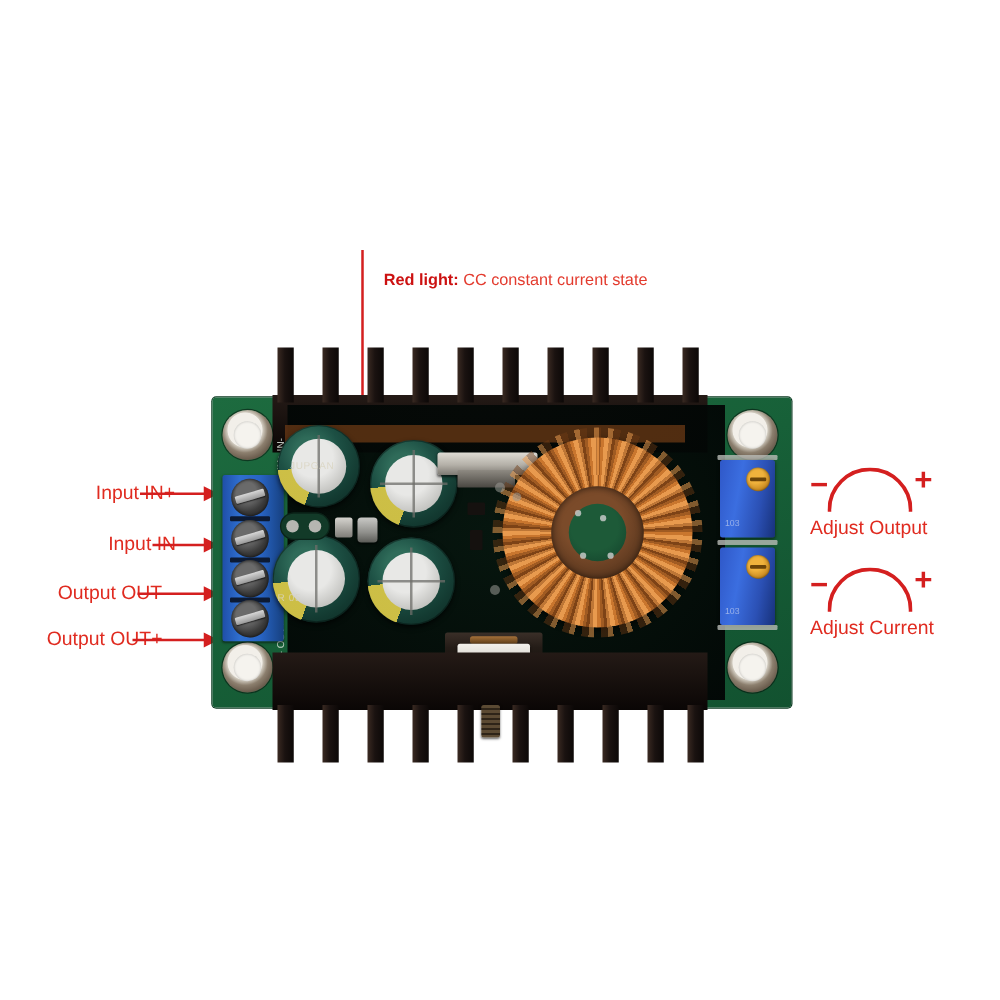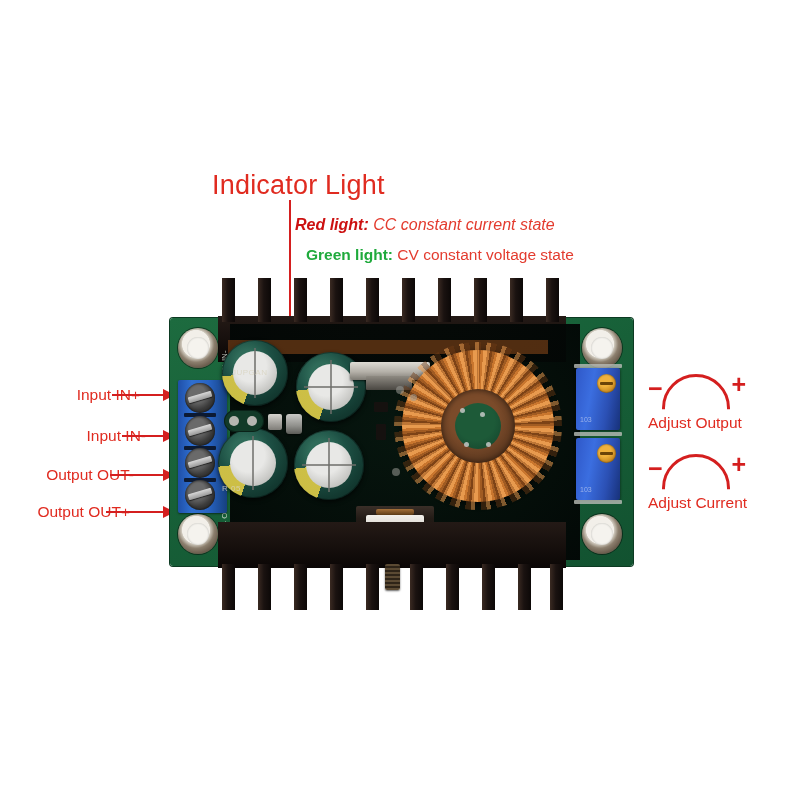--- a/index.html
+++ b/index.html
@@ -10,21 +10,21 @@
     overflow:hidden;
     position:relative;
   }
   #stage{position:absolute;left:0;top:0;width:800px;height:800px;}
 
   
   .ann{position:absolute;white-space:nowrap;color:#d82020;}
   #title-indicator{
     left:212px;top:170px;font-size:27px;color:#e02b20;letter-spacing:.2px;
   }
-  #legend-red{left:295px;top:216px;font-size:16px;color:#e33b2e;font-style:italic;}
+  #legend-red{left:307px;top:216px;font-size:13px;color:#e33b2e;}
   #legend-green{left:306px;top:246px;font-size:15.5px;color:#e33b2e;}
   #legend-red .k{font-weight:bold;color:#cc1111;}
   #legend-green .k{font-weight:bold;color:#1faa3c;}
 
   .lbl-left{position:absolute;white-space:nowrap;color:#e02b20;font-size:15.5px;text-align:right;}
   #lbl-in-plus   {left:0;  top:386px; width:140px;}
   #lbl-in-minus  {left:0;  top:427px; width:146px;}
   #lbl-out-minus {left:0;  top:466px; width:134px;}
   #lbl-out-plus  {left:0;  top:503px; width:130px;}
 
@@ -257,29 +257,25 @@
   .twopad i:nth-child(2){left:23px;}
 
   
   .trace{position:absolute;background:#6b3a16;opacity:.75;}
 </style>
 </head>
 <body>
 
 <div id="stage">
 
-  <div class="ann" id="title-indicator">Indicator Light</div>
 
   <div class="ann" id="legend-red">
     <span class="k">Red light:</span><span> CC constant current state</span>
   </div>
 
-  <div class="ann" id="legend-green">
-    <span class="k">Green light:</span><span> CV constant voltage state</span>
-  </div>
 
   <div id="ld-ind">
       <i class="vhead"></i>
     </div>
 
   <div class="lbl-left" id="lbl-in-plus">Input IN+</div>
   <div class="lbl-left" id="lbl-in-minus">Input IN-</div>
   <div class="lbl-left" id="lbl-out-minus">Output OUT-</div>
   <div class="lbl-left" id="lbl-out-plus">Output OUT+</div>
 
@@ -361,21 +357,21 @@
       <span class="band"></span>
         <span class="top"></span>
       <span class="vent vh"></span>
         <span class="vent vv"></span>
     </div>
     <div class="cap" id="cap3">
       <span class="band"></span>
         <span class="top"></span>
       <span class="vent vv"></span>
     </div>
-    <div class="captext" style="left:52px;top:166px;">R 05</div>
+    <div class="captext" style="left:52px;top:156px;">R 05</div>
 
     <div class="cap" id="cap4">
       <span class="band"></span>
         <span class="top"></span>
       <span class="vent vh"></span>
         <span class="vent vv"></span>
     </div>
 
     <div class="twopad">
         <i></i>

